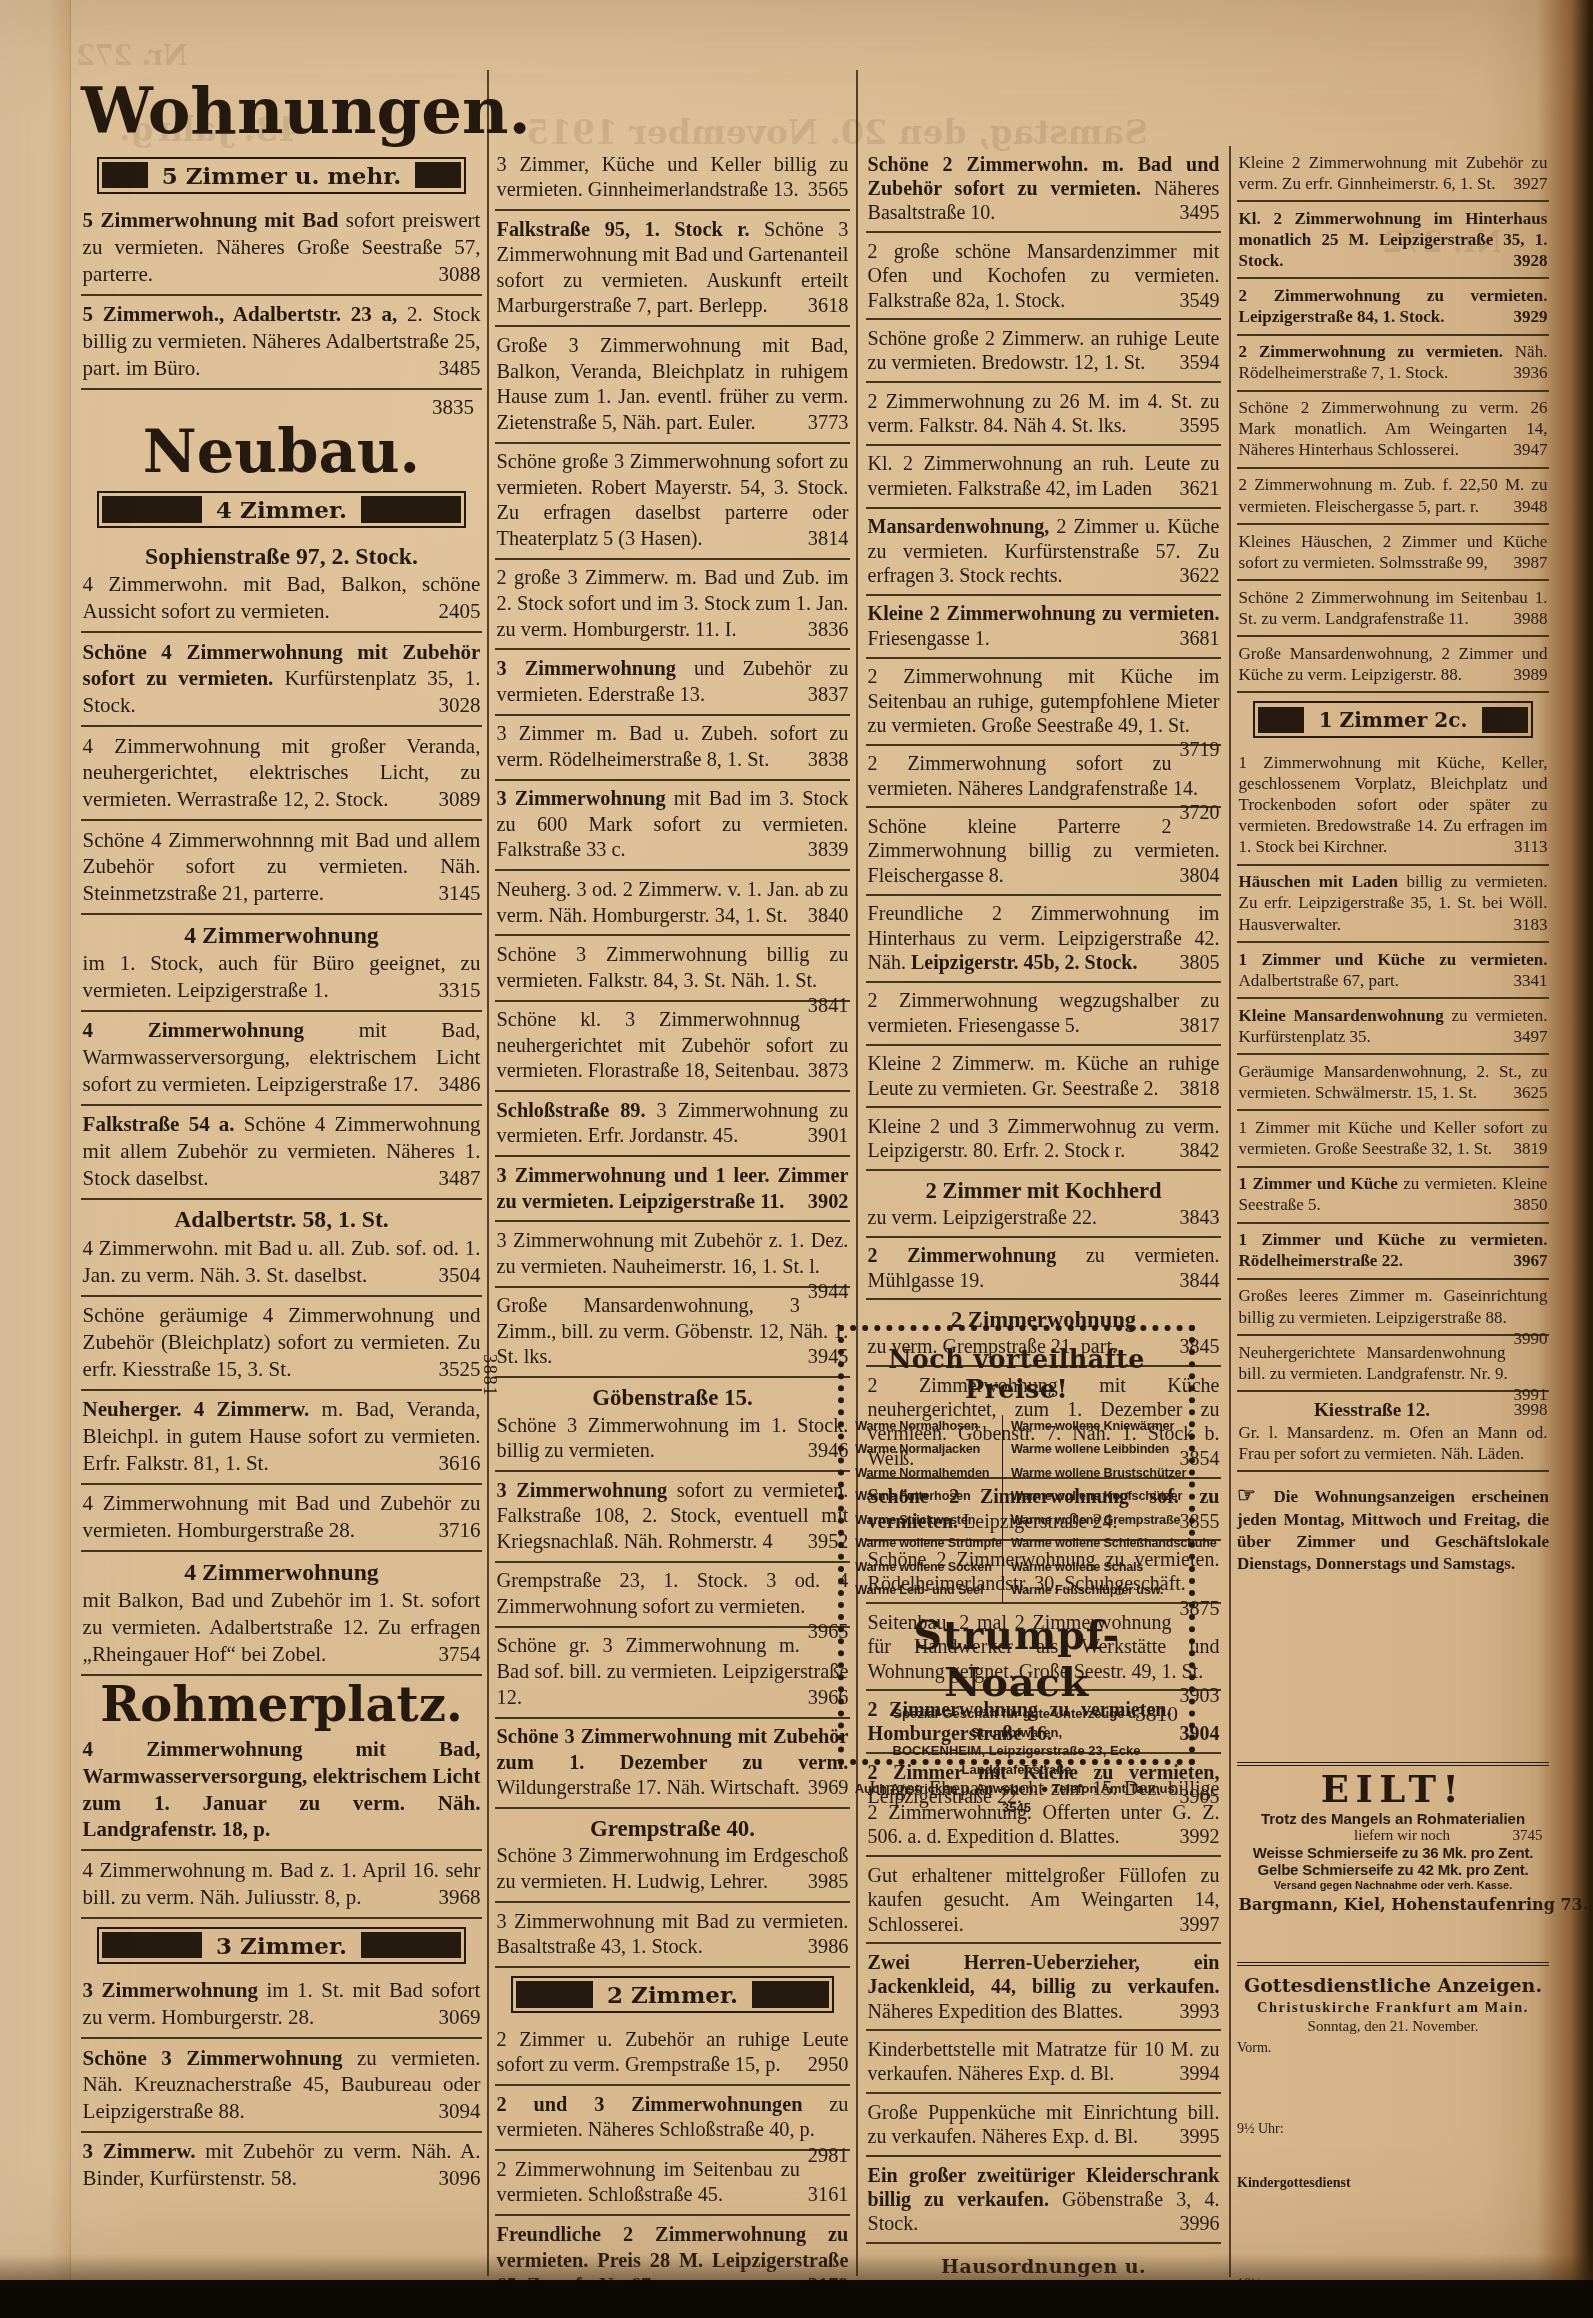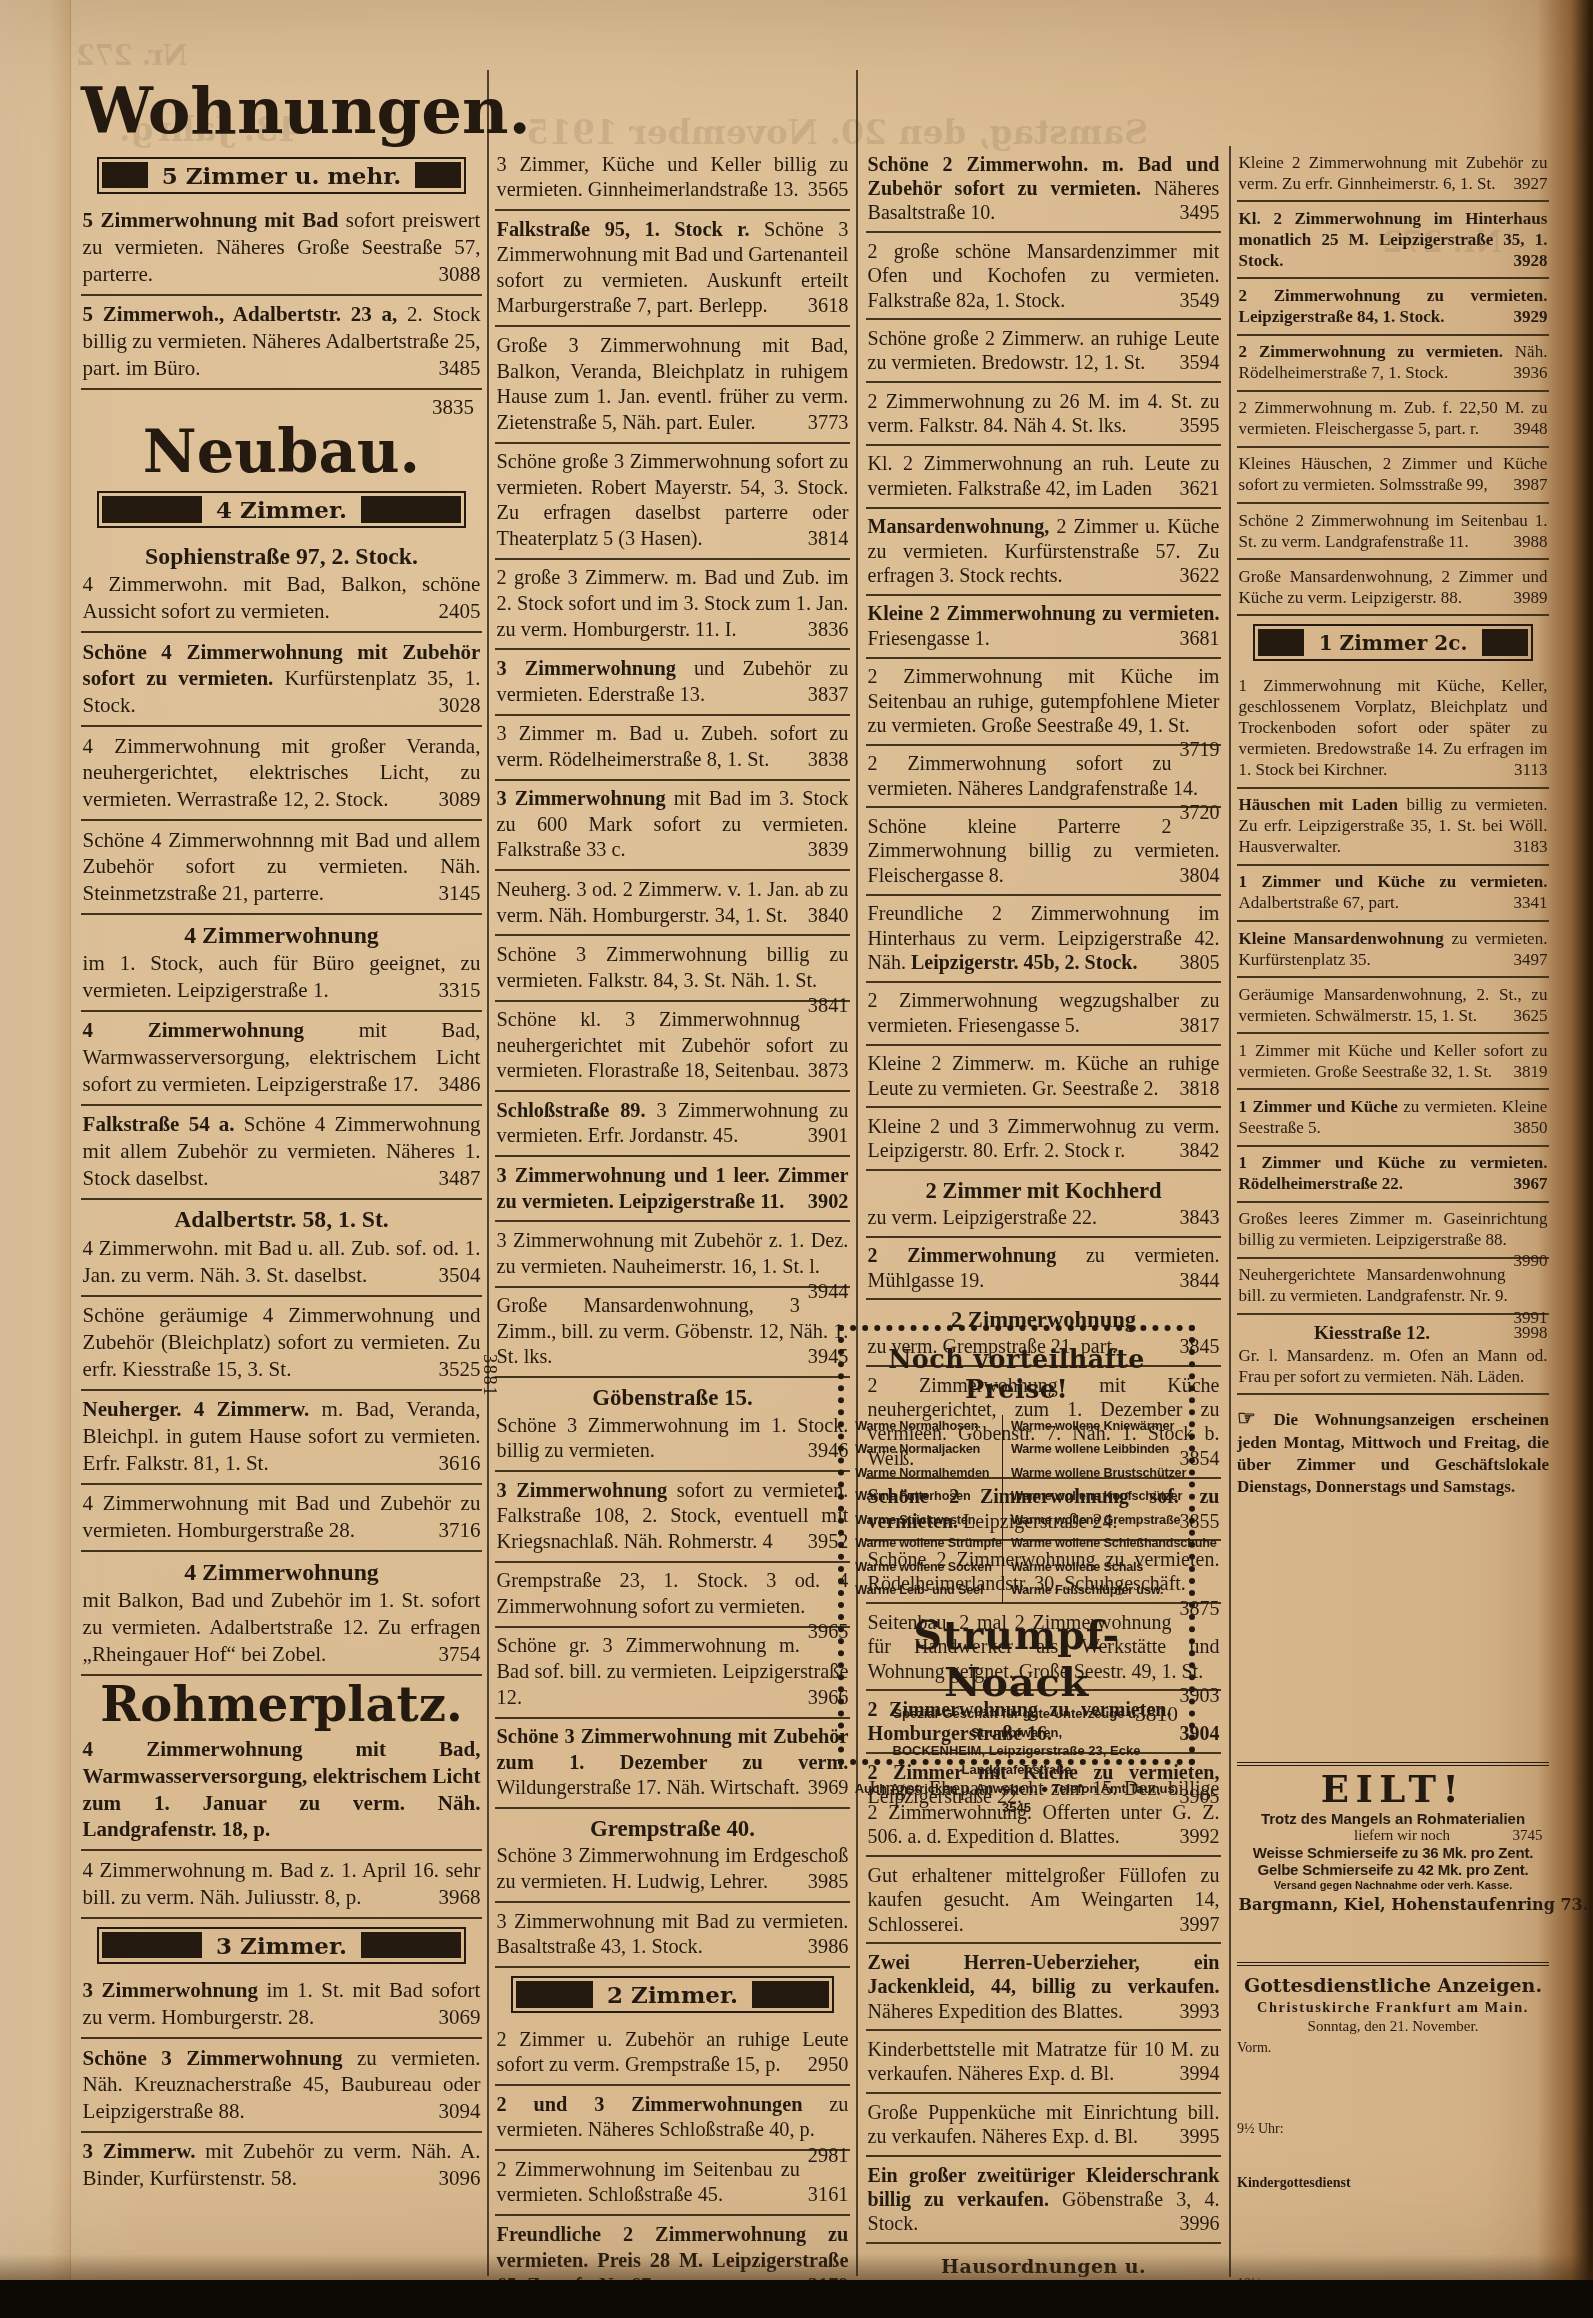--- a/index.html
+++ b/index.html
@@ -242,20 +242,21 @@
       <div class="ad"><span class="lead">Ein großer zweitüriger Kleiderschrank billig zu verkaufen. </span>Göbenstraße 3, 4. Stock. <span class="num">3996</span></div>
       <div>
         <div class="footline1">Hausordnungen u. Mietverträge</div>
       </div>
     </div>
   <div id="col4" class="col c4">
       <div class="ad">Kleine 2 Zimmerwohnung mit Zubehör zu verm. Zu erfr. Ginnheimerstr. 6, 1. St. <span class="num">3927</span></div>
       <div class="ad bold-ad">Kl. 2 Zimmerwohnung im Hinterhaus monatlich 25 M. Leipzigerstraße 35, 1. Stock. <span class="num">3928</span></div>
       <div class="ad bold-ad">2 Zimmerwohnung zu vermieten. Leipzigerstraße 84, 1. Stock. <span class="num">3929</span></div>
       <div class="ad"><span class="lead">2 Zimmerwohnung zu vermieten. </span>Näh. Rödelheimerstraße 7, 1. Stock. <span class="num">3936</span></div>
+      <div class="ad">Schöne 2 Zimmerwohnung zu verm. 26 Mark monatlich. Am Weingarten 14, Näheres Hinterhaus Schlosserei. <span class="num">3947</span></div>
       <div class="ad">2 Zimmerwohnung m. Zub. f. 22,50 M. zu vermieten. Fleischergasse 5, part. r. <span class="num">3948</span></div>
       <div class="ad">Kleines Häuschen, 2 Zimmer und Küche sofort zu vermieten. Solmsstraße 99, <span class="num">3987</span></div>
       <div class="ad">Schöne 2 Zimmerwohnung im Seitenbau 1. St. zu verm. Landgrafenstraße 11. <span class="num">3988</span></div>
       <div class="ad">Große Mansardenwohnung, 2 Zimmer und Küche zu verm. Leipzigerstr. 88. <span class="num">3989</span></div>
       <div class="secbar">
         <span class="blk"></span>
         <span class="lbl">1 Zimmer 2c.</span>
         <span class="blk"></span>
       </div>
       <div class="ad">1 Zimmerwohnung mit Küche, Keller, geschlossenem Vorplatz, Bleichplatz und Trockenboden sofort oder später zu vermieten. Bredowstraße 14. Zu erfragen im 1. Stock bei Kirchner. <span class="num">3113</span></div>

